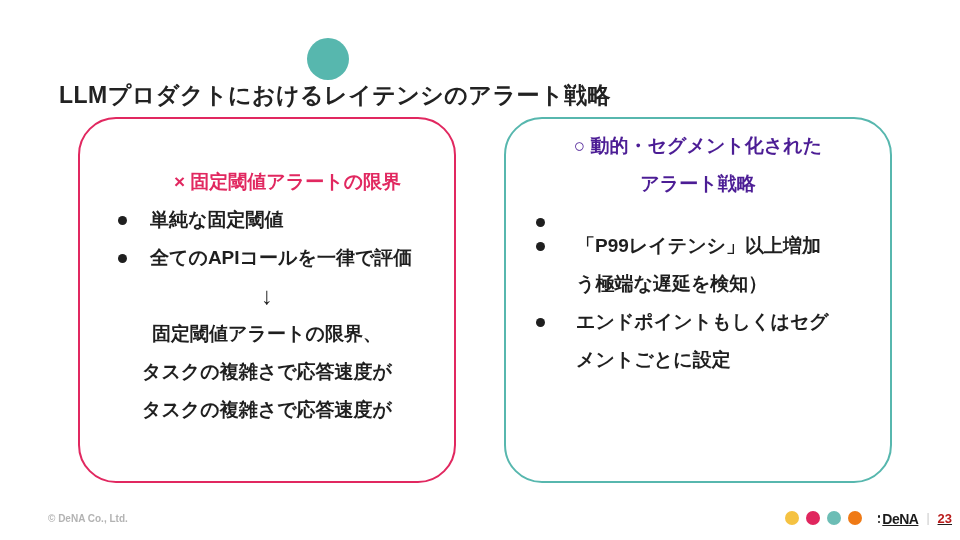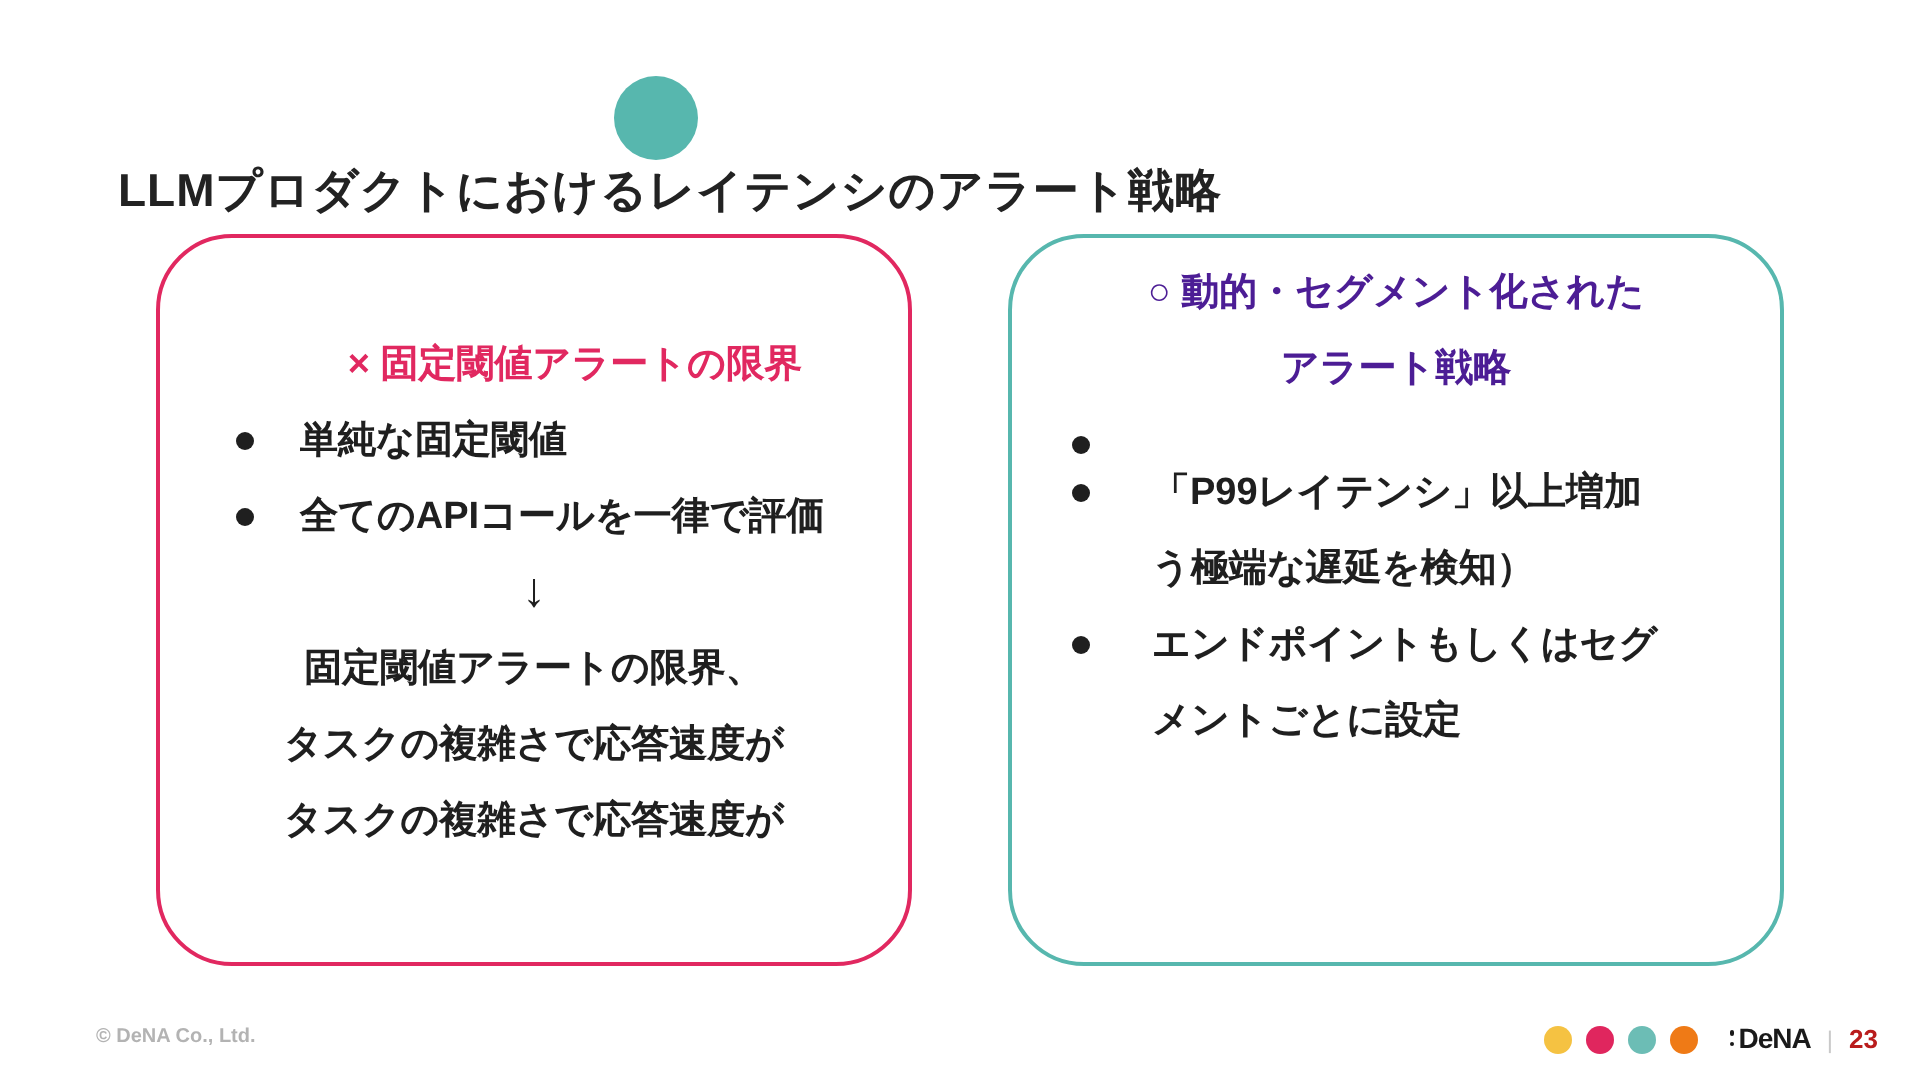--- a/index.html
+++ b/index.html
@@ -51,22 +51,22 @@
   .b-text .line { justify-content:flex-start; }
 
   .arrow-line { font-size:24px; font-weight:700; }
 
   
   .copyright {
     position:absolute; left:48px; top:513px;
     font-size:10px; color:#b3b3b3; font-weight:700;
   }
   .footer-right {
-    position:absolute; right:21px; top:511px;
-    display:flex; align-items:flex-end;
+    position:absolute; right:8px; top:511px;
+    display:flex; align-items:flex-start;text-decoration:underline;
   }
   .brand-dot { width:14px; height:14px; border-radius:50%; margin-right:7px; flex:0 0 auto; }
   .dot-yellow { background:#f5c242; }
   .dot-pink   { background:#e0265e; }
   .dot-teal   { background:#6cbdb5; }
   .dot-orange { background:#ef7a16; }
   .dena-logo {
     margin-left:9px; display:flex; align-items:center;
     font-size:14px; font-weight:800; letter-spacing:-0.5px; color:#1a1a1a;
   }

